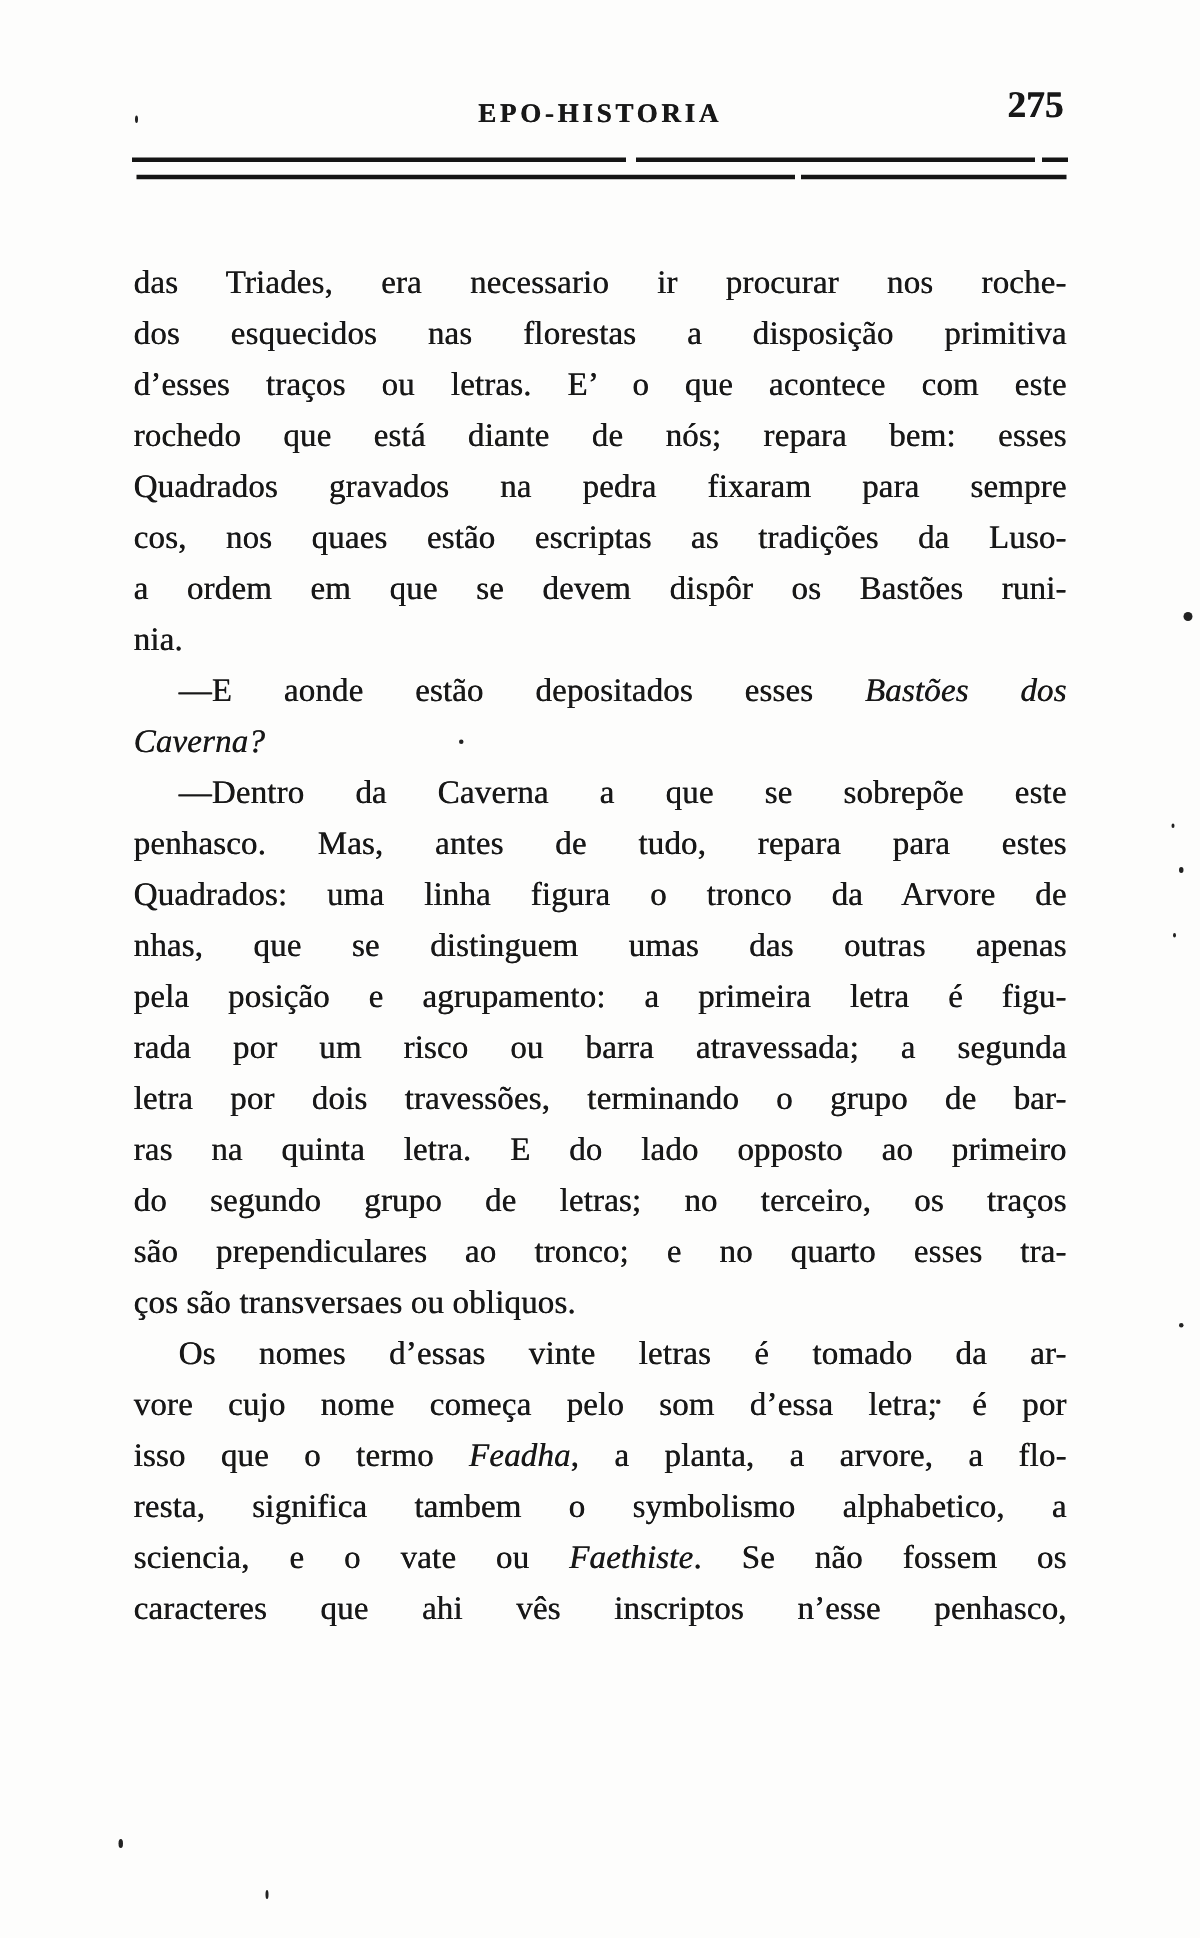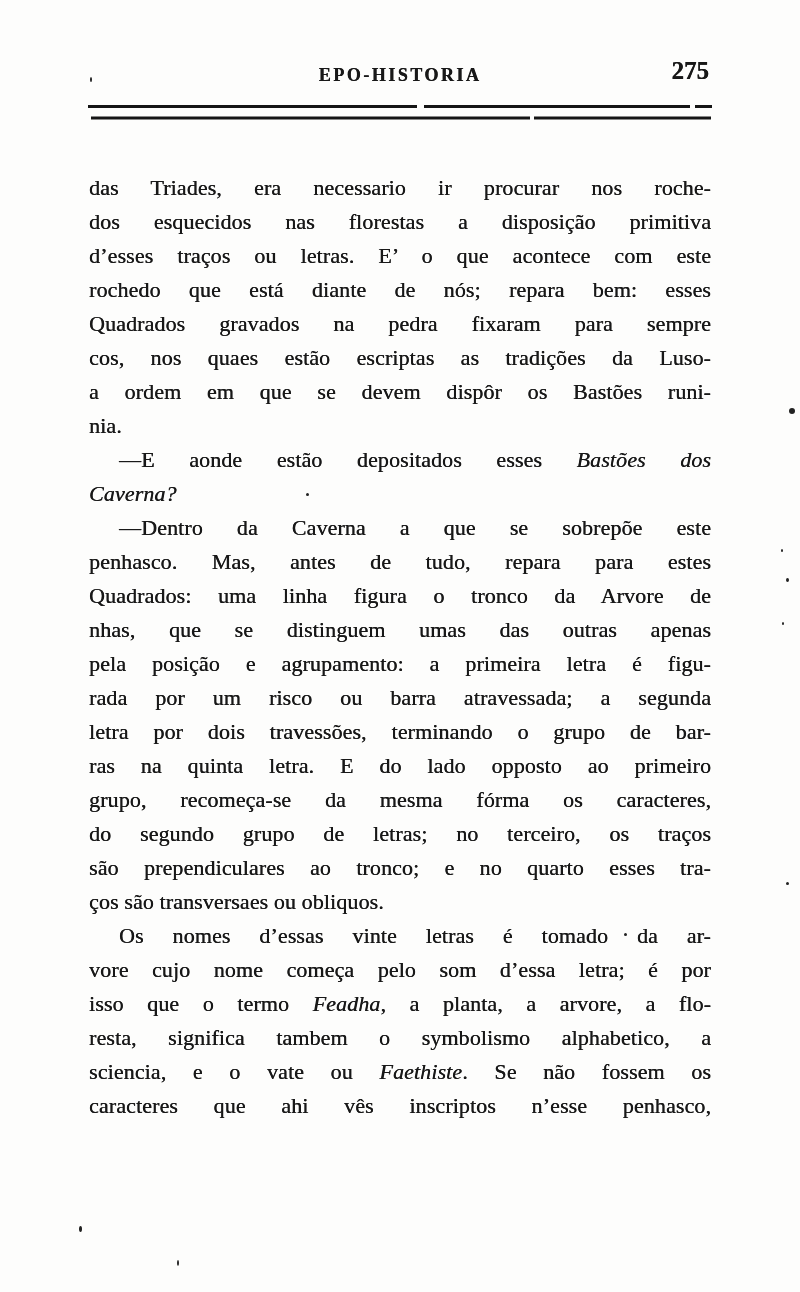--- a/index.html
+++ b/index.html
@@ -95,21 +95,20 @@
       <div class="line ind"><span>—E aonde estão depositados esses </span><span class="i">Bastões dos</span></div>
       <div class="line noj"><span class="i">Caverna?</span></div>
       <div class="line ind"><span>—Dentro da Caverna a que se sobrepõe este</span></div>
       <div class="line"><span>penhasco. Mas, antes de tudo, repara para estes</span></div>
       <div class="line"><span>Quadrados: uma linha figura o tronco da Arvore de</span></div>
       <div class="line"><span>nhas, que se distinguem umas das outras apenas</span></div>
       <div class="line"><span>pela posição e agrupamento: a primeira letra é figu-</span></div>
       <div class="line"><span>rada por um risco ou barra atravessada; a segunda</span></div>
       <div class="line"><span>letra por dois travessões, terminando o grupo de bar-</span></div>
       <div class="line"><span>ras na quinta letra. E do lado opposto ao primeiro</span></div>
-      <div class="line"><span>grupo, recomeça-se da mesma fórma os caracteres,</span></div>
       <div class="line"><span>do segundo grupo de letras; no terceiro, os traços</span></div>
       <div class="line"><span>são prependiculares ao tronco; e no quarto esses tra-</span></div>
       <div class="line noj"><span>ços são transversaes ou obliquos.</span></div>
       <div class="line ind"><span>Os nomes d’essas vinte letras é tomado da ar-</span></div>
       <div class="line"><span>vore cujo nome começa pelo som d’essa letra; é por</span></div>
       <div class="line"><span>isso que o termo </span><span class="i">Feadha</span><span>, a planta, a arvore, a flo-</span></div>
       <div class="line"><span>resta, significa tambem o symbolismo alphabetico, a</span></div>
       <div class="line"><span>sciencia, e o vate ou </span><span class="i">Faethiste</span><span>. Se não fossem os</span></div>
       <div class="line"><span>caracteres que ahi vês inscriptos n’esse penhasco,</span></div>
     </div>

